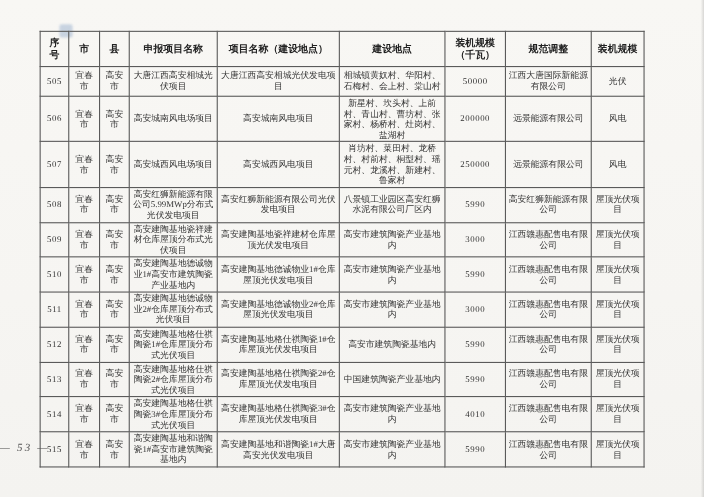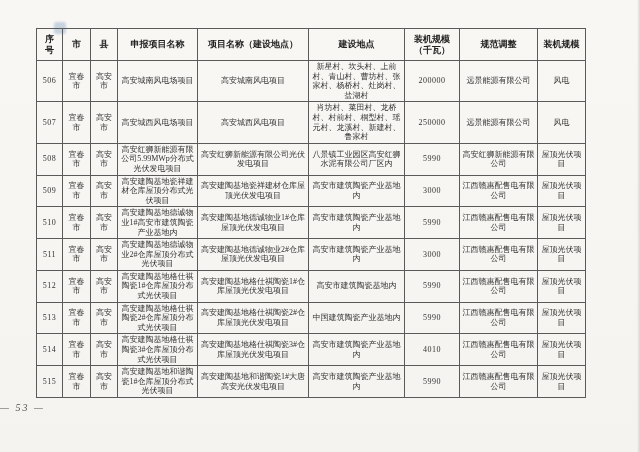--- a/index.html
+++ b/index.html
@@ -112,20 +112,31 @@
         <th>项目名称（建设地点）</th>
         <th>建设地点</th>
         <th>装机规模
 （千瓦）</th>
         <th>规范调整</th>
         <th>装机规模</th>
       </tr>
     </thead>
     <tbody>
 
+  <tr>
+    <td class="num">505</td>
+    <td>宜春市</td>
+    <td>高安市</td>
+    <td>大唐江西高安相城光伏项目</td>
+    <td>大唐江西高安相城光伏发电项目</td>
+    <td>相城镇黄奴村、华阳村、石梅村、会上村、棠山村</td>
+    <td class="num">50000</td>
+    <td>江西大唐国际新能源有限公司</td>
+    <td>光伏</td>
+  </tr>
 
   <tr>
     <td class="num">506</td>
     <td>宜春市</td>
     <td>高安市</td>
     <td>高安城南风电场项目</td>
     <td>高安城南风电项目</td>
     <td>新星村、坎头村、上前村、青山村、曹坊村、张家村、杨桥村、灶岗村、盐湖村</td>
     <td class="num">200000</td>
     <td>远景能源有限公司</td>
@@ -225,21 +236,21 @@
     <td>高安市建筑陶瓷产业基地内</td>
     <td class="num">4010</td>
     <td>江西赣惠配售电有限公司</td>
     <td>屋顶光伏项目</td>
   </tr>
 
   <tr>
     <td class="num">515</td>
     <td>宜春市</td>
     <td>高安市</td>
-    <td>高安建陶基地和谐陶瓷1#仓库屋顶分布式光伏项目</td>
+    <td>高安建陶基地和谐陶瓷1#高安市建筑陶瓷基地内</td>
     <td>高安建陶基地和谐陶瓷1#大唐高安光伏发电项目</td>
     <td>高安市建筑陶瓷产业基地内</td>
     <td class="num">5990</td>
     <td>江西赣惠配售电有限公司</td>
     <td>屋顶光伏项目</td>
   </tr>
 </tbody>
   </table>
 
   <div class="page-number">— 53 —</div>

